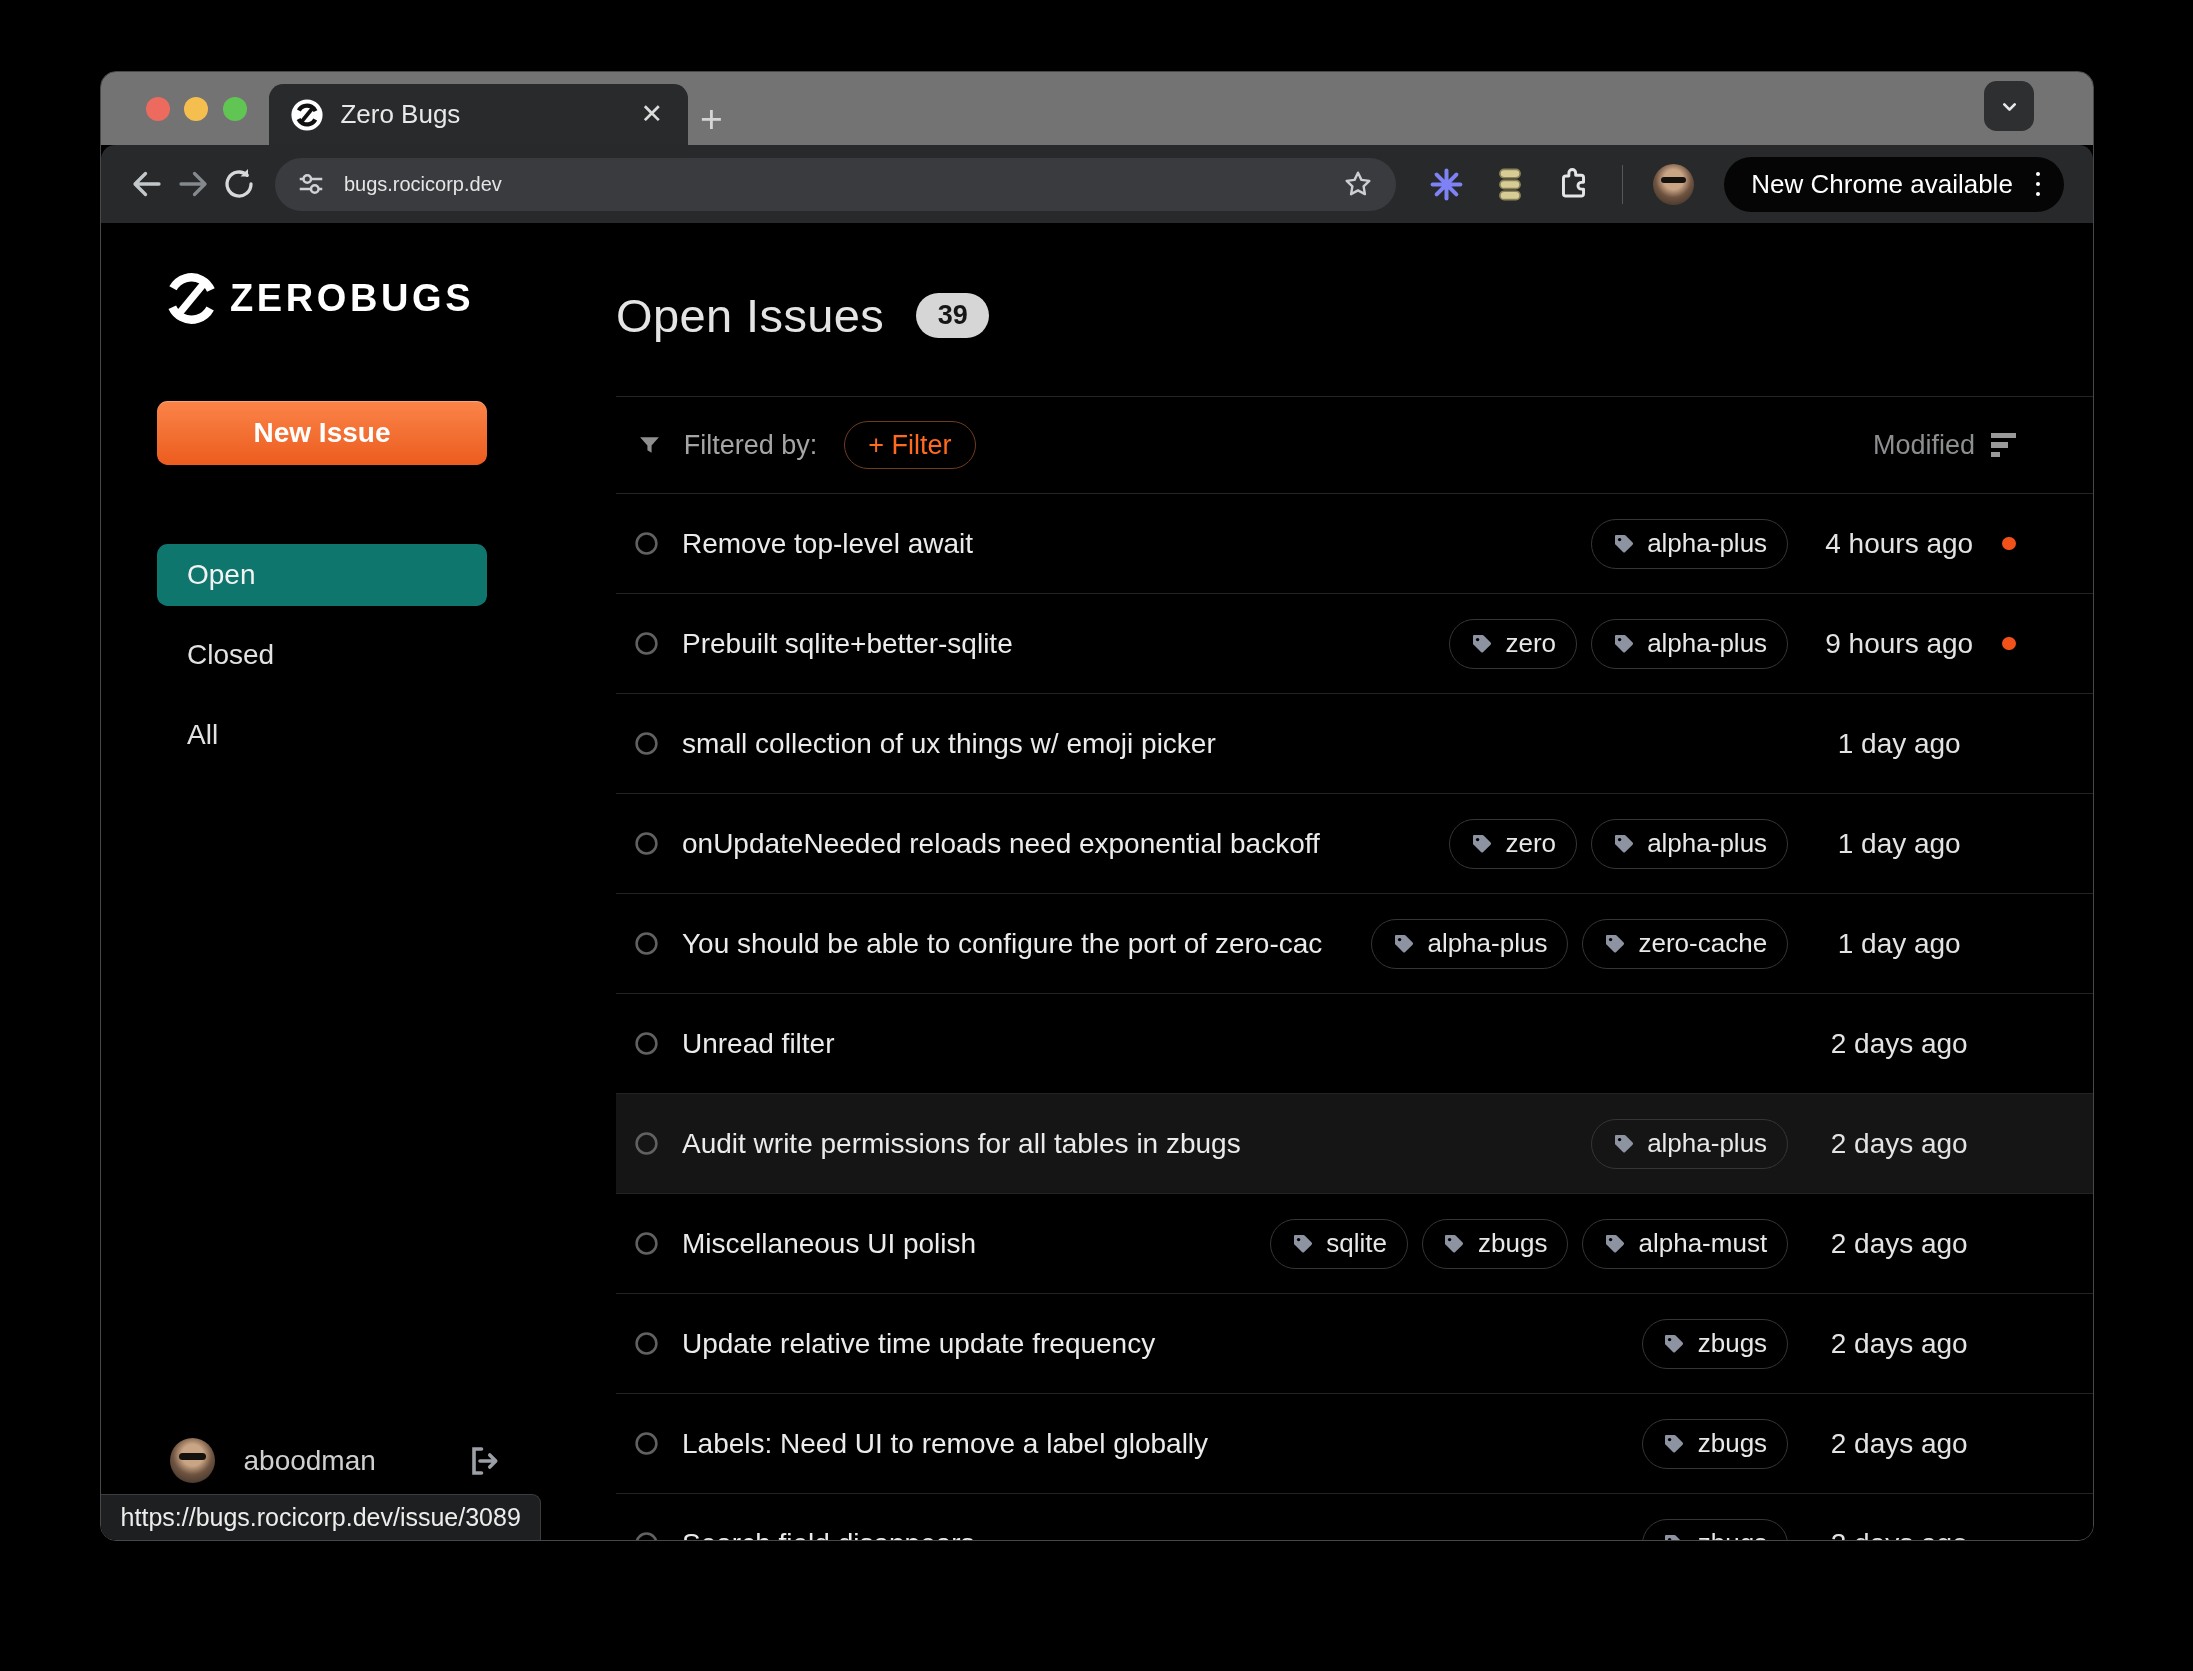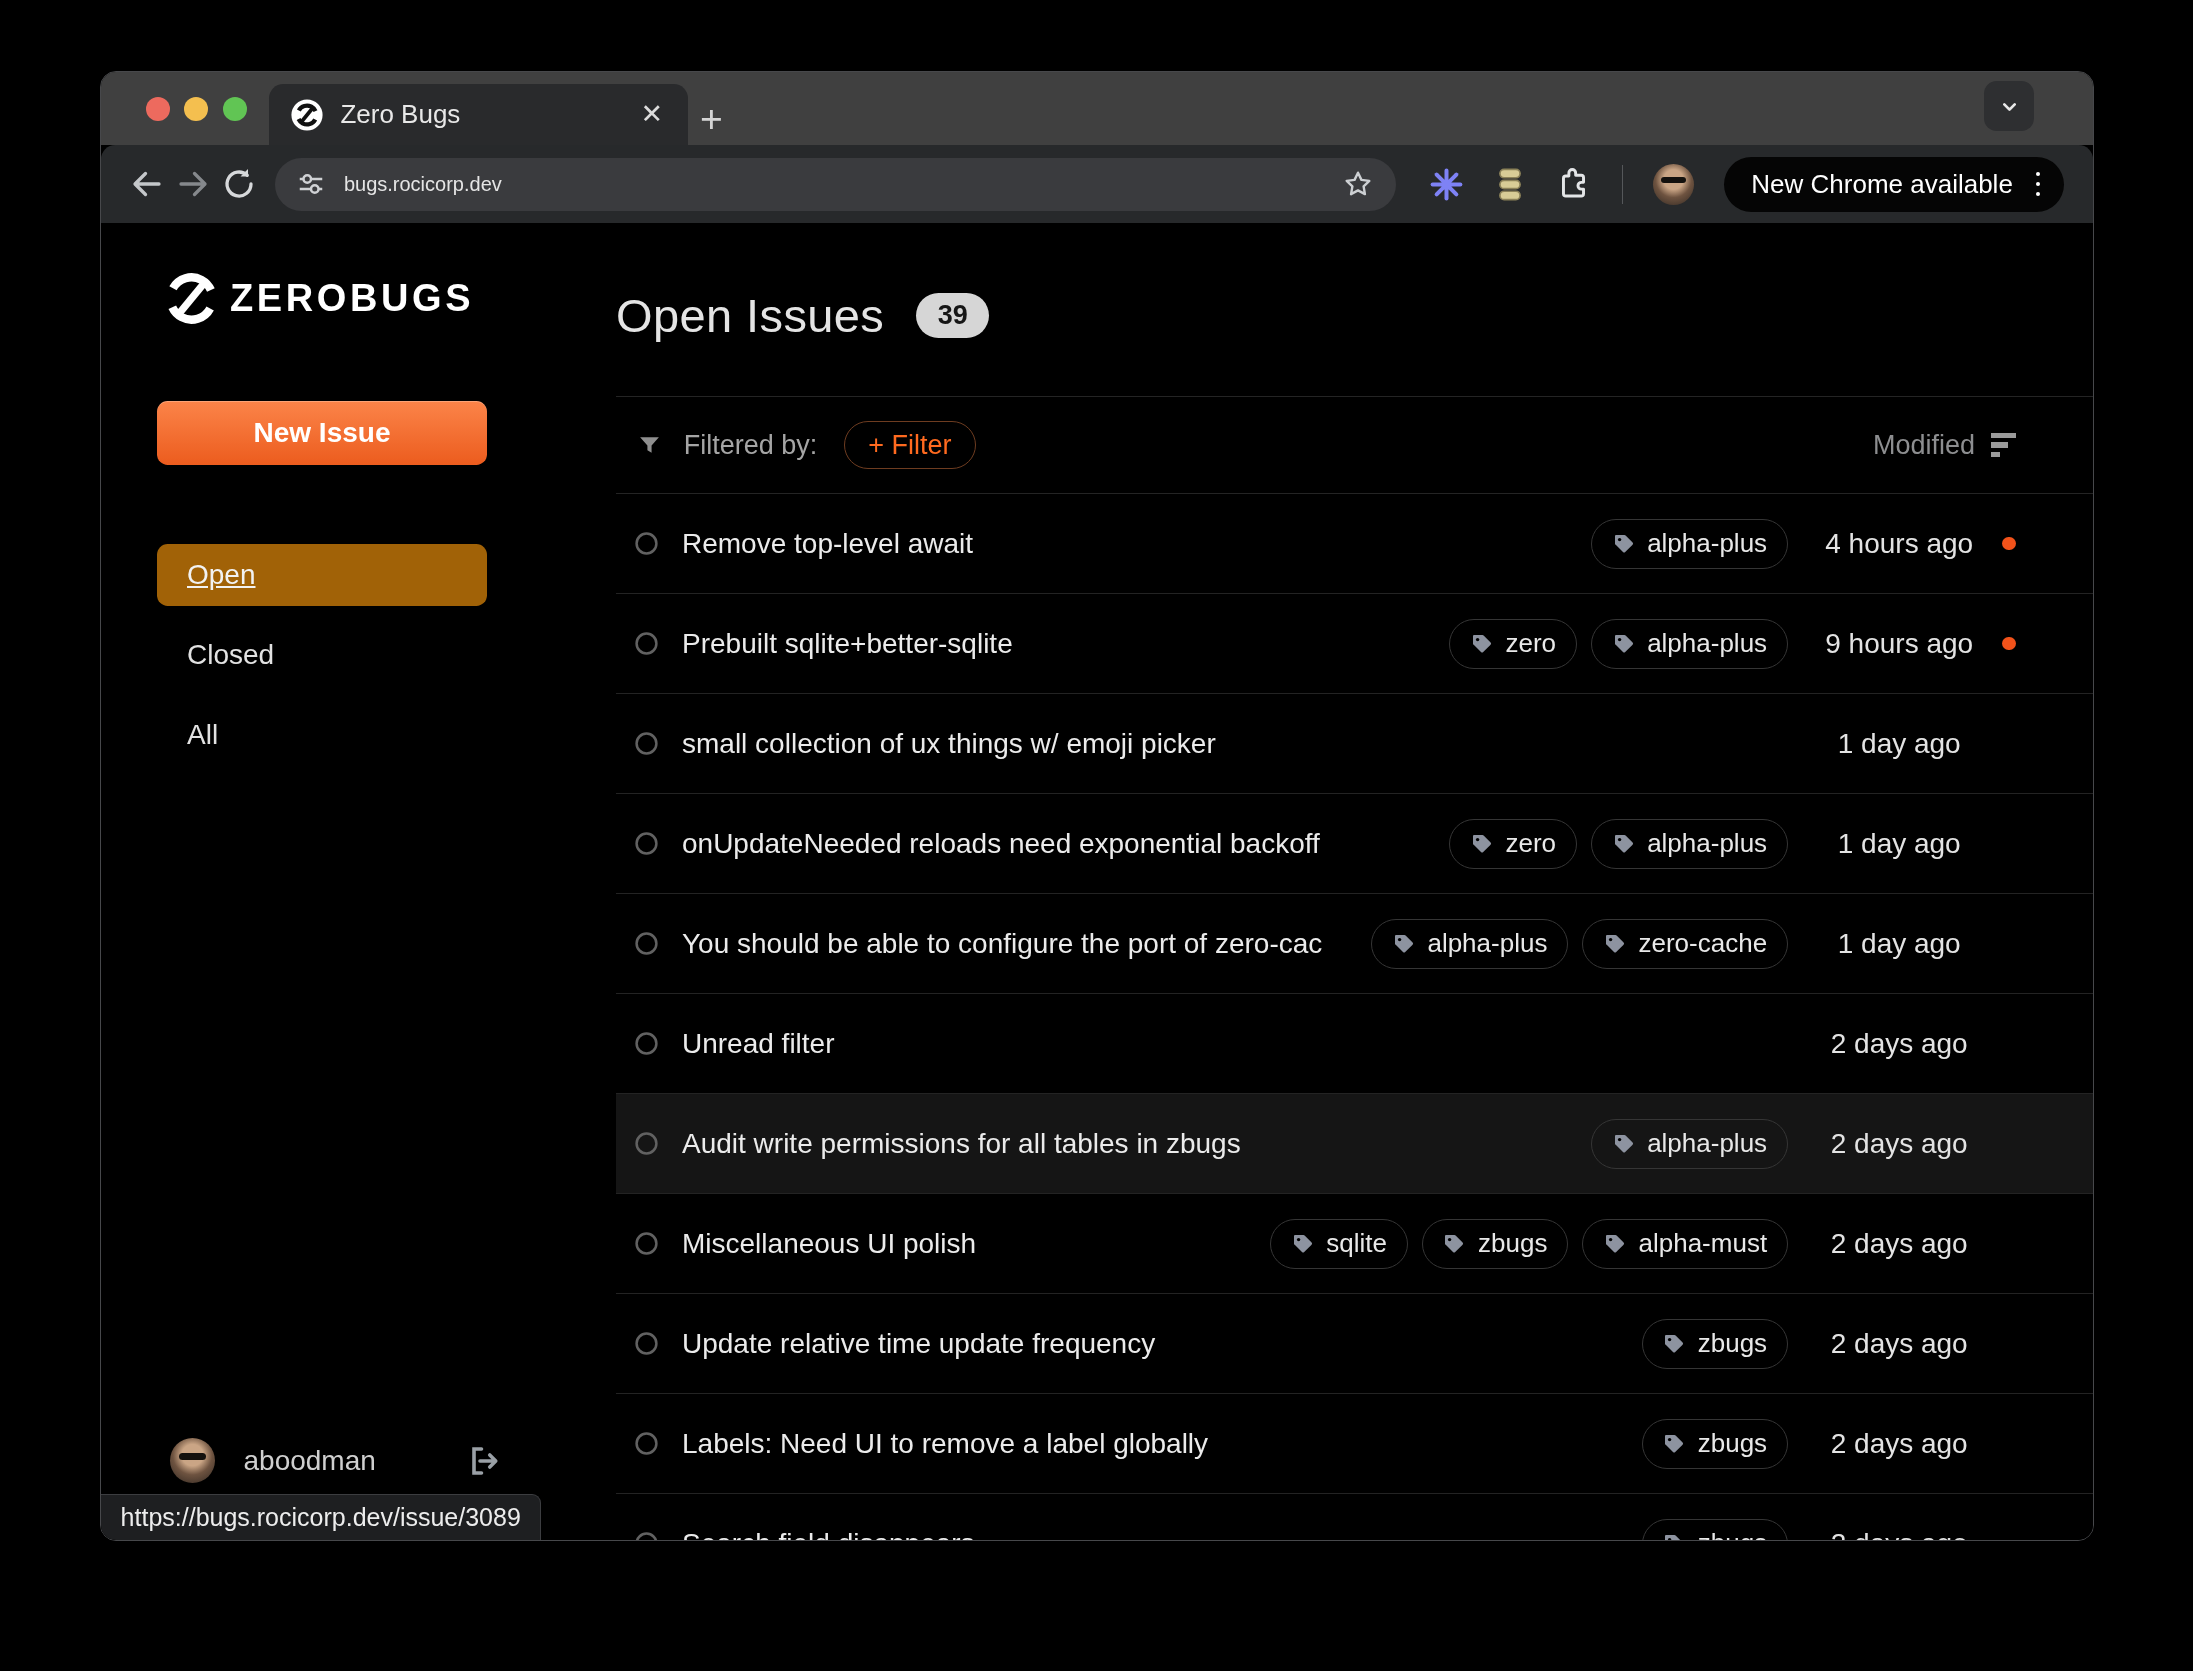--- a/index.html
+++ b/index.html
@@ -4,21 +4,21 @@
 <style>
   html,body{margin:0;padding:0;background:#000;}
   body{width:2194px;height:1672px;position:relative;font-family:"Liberation Sans",sans-serif;overflow:hidden;}
   *{box-sizing:border-box;}
 
   
   .bwindow{position:absolute;left:100px;top:71px;width:1994px;height:1470px;
     border:0.9px solid #47484b;border-radius:16px;background:#000;overflow:hidden;}
 
   
-  .tabstrip{position:relative;height:73px;background:#404040;}
+  .tabstrip{position:relative;height:73px;background:#737373;}
   .lights{position:absolute;left:45px;top:25px;display:flex;gap:14.3px;}
   .light{width:24px;height:24px;border-radius:50%;}
   .light.red{background:#ed6a5e;} .light.yellow{background:#f4bf4f;} .light.green{background:#61c554;}
   .tab{position:absolute;left:168px;bottom:0;width:419px;height:61px;background:#292a2c;
     border-radius:14.3px 14.3px 0 0;display:flex;align-items:center;padding:0 21.4px;}
   .tab-favicon{width:34px;height:34px;flex:none;}
   .tab-title{margin-left:16px;font-size:26px;color:#e8e8e8;flex:1;white-space:nowrap;overflow:hidden;}
   .tab-close{color:#dcdcdc;font-size:27px;line-height:27px;padding:3.6px;cursor:default;}
   .newtab-btn{position:absolute;left:599px;bottom:7.1px;color:#d5d5d5;font-size:39px;line-height:39px;font-weight:300;}
   .strip-chevron{position:absolute;right:59px;top:9px;width:50px;height:50px;border-radius:12.5px;
@@ -48,21 +48,21 @@
   
   .sidebar{width:515px;flex:none;position:relative;}
   .brand{position:absolute;left:61px;top:46px;display:flex;align-items:center;gap:9px;}
   .brand-name{color:#fff;font-size:38px;font-weight:800;letter-spacing:3.6px;}
   .newissue{position:absolute;left:56px;top:178px;width:330px;height:64px;border-radius:10.7px;
     background:linear-gradient(180deg,#fb8449 0%,#ec5c1e 100%);display:flex;align-items:center;justify-content:center;
     color:#fff;font-size:28px;font-weight:bold;box-shadow:inset 0 0.9px 0 rgba(255,255,255,.25);}
   .nav{position:absolute;left:56px;top:321px;width:330px;display:flex;flex-direction:column;gap:18px;}
   .nav-item{height:62px;border-radius:10.7px;display:flex;align-items:center;padding-left:30px;
     font-size:28px;color:#e2e2e2;}
-  .nav-item.active{background:#a16207;color:#f2f2f2;text-decoration:underline;}
+  .nav-item.active{background:#0f766e;color:#f2f2f2;}
   .userrow{position:absolute;left:69px;bottom:59px;width:331px;display:flex;align-items:center;}
   .avatar.small{width:45px;height:45px;}
   .username{margin-left:28.5px;font-size:28px;color:#cfcfcf;}
   .logout{margin-left:auto;}
 
   
   .main{flex:1;position:relative;display:flex;flex-direction:column;}
   .main-header{display:flex;align-items:center;height:173px;padding-top:12.5px;}
   .page-title{font-size:47px;font-weight:500;color:#e4e4e4;letter-spacing:0.4px;}
   .count-badge{margin-left:32px;background:#d6d6d6;color:#161616;font-weight:bold;font-size:27px;

